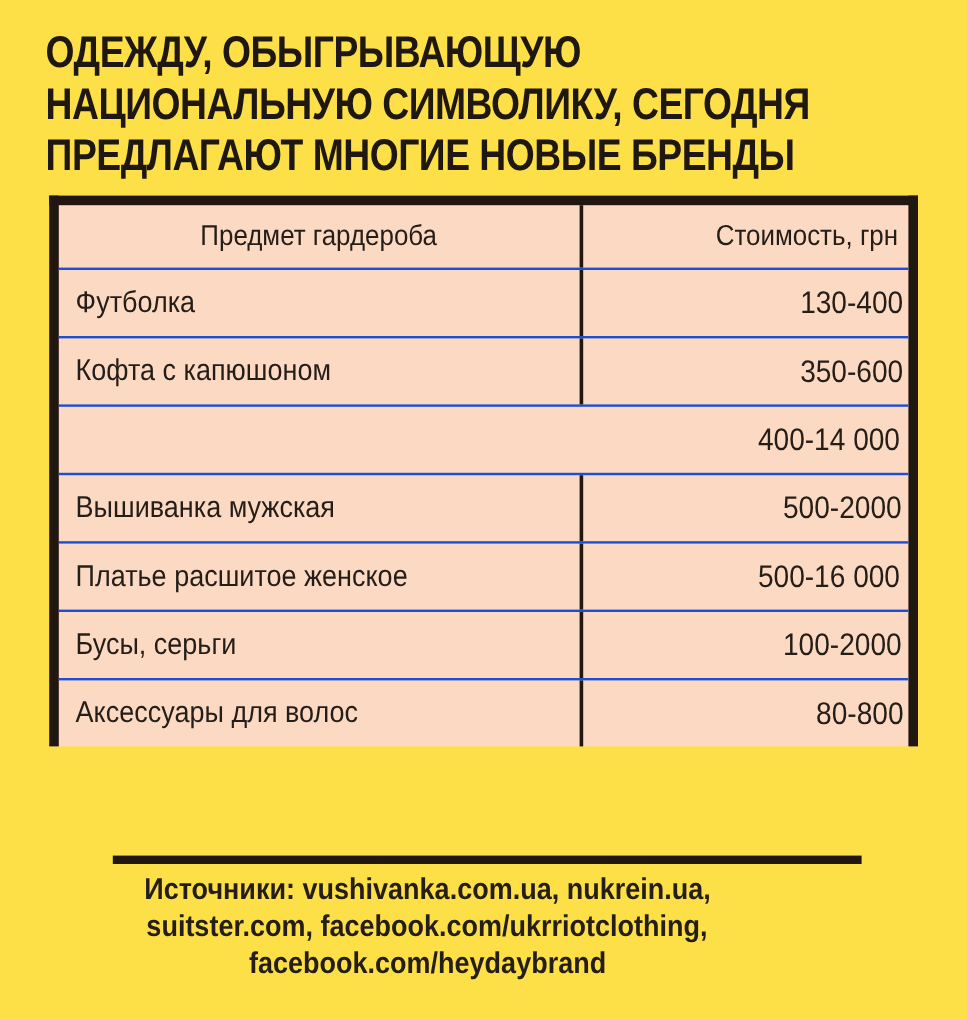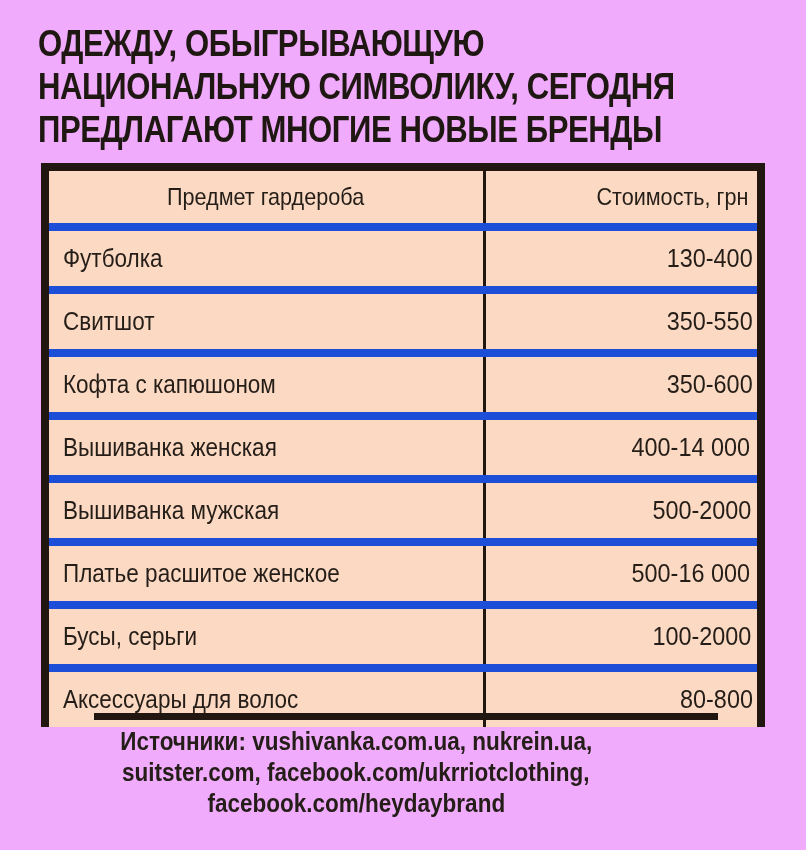--- a/index.html
+++ b/index.html
@@ -3,21 +3,21 @@
 <meta charset="utf-8">
 <style>
   html, body {
     margin: 0;
     padding: 0;
   }
   #canvas {
     position: relative;
     width: 806px;
     height: 850px;
-    background: #f0abfc;
+    background: #fde047;
     font-family: "Liberation Sans", sans-serif;
     color: #201a16;
     overflow: hidden;
   }
 
   
   .headline {
     position: absolute;
     left: 38px;
     top: 22px;
@@ -40,21 +40,21 @@
     border: 8px solid #221611;
     border-bottom: none;
     background: #fbd9c2;
   }
   .row {
     display: flex;
     align-items: stretch;
     height: 55px;
   }
   .row.header { height: 52px; }
-  .row + .row { border-top: 8px solid #1d4ed8; }
+  .row + .row { border-top: 2px solid #1d4ed8; }
 
   .cell {
     display: flex;
     align-items: center;
     box-sizing: border-box;
   }
   .cell.item {
     width: 437px;
     border-right: 3px solid #221611;
     padding-left: 14px;
@@ -131,42 +131,31 @@
 
     <div class="row">
       <div class="cell item">
         <span class="ctext">Футболка</span>
       </div>
       <div class="cell price">
         <span class="ctext">130-400</span>
       </div>
     </div>
 
-    <div class="row">
-      <div class="cell item">
-        <span class="ctext">Свитшот</span>
-      </div>
-      <div class="cell price">
-        <span class="ctext">350-550</span>
-      </div>
-    </div>
 
     <div class="row">
       <div class="cell item">
         <span class="ctext">Кофта с капюшоном</span>
       </div>
       <div class="cell price">
         <span class="ctext">350-600</span>
       </div>
     </div>
 
     <div class="row">
-      <div class="cell item">
-        <span class="ctext">Вышиванка женская</span>
-      </div>
       <div class="cell price">
         <span class="ctext">400-14 000</span>
       </div>
     </div>
 
     <div class="row">
       <div class="cell item">
         <span class="ctext">Вышиванка мужская</span>
       </div>
       <div class="cell price">

